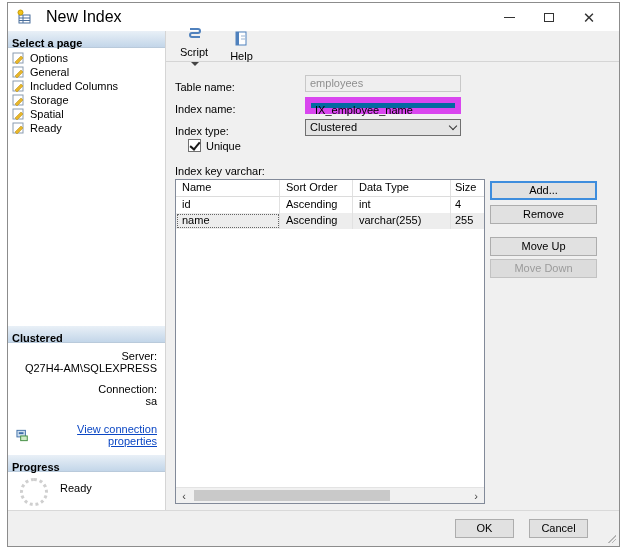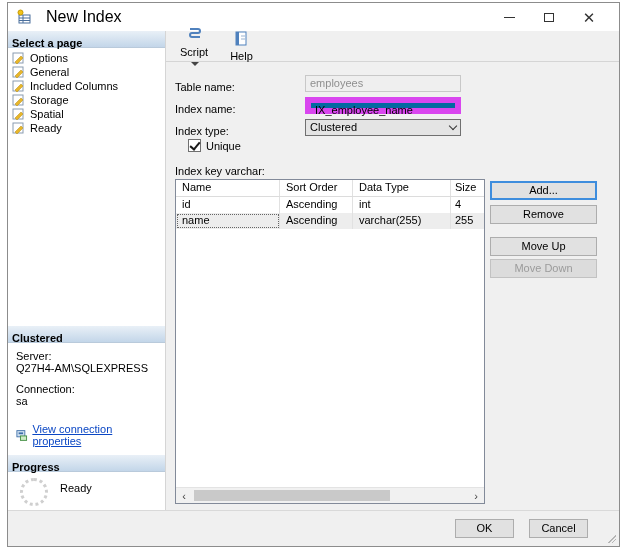--- a/index.html
+++ b/index.html
@@ -16,21 +16,21 @@
   .max-glyph { width:10px; height:9px; border:1px solid #333; }
   .close-glyph { font-size:15px; color:#333; line-height:1; }
 
   
   .sidebar { position:absolute; left:0; top:28px; width:158px; bottom:36px; background:#fff; border-right:1px solid #d5d5d5; overflow:hidden; }
   .sec-header { height:17px; background:linear-gradient(#e9f0f7,#c3d6e9); border-bottom:1px solid #b9cadb; font-weight:bold; padding:6px 4px; }
   .nav-list { padding-top:3px; }
   .nav-item { display:flex; align-items:center; gap:4px; height:14px; padding-left:4px; cursor:default; }
   .pg-icon { width:14px; height:12px; flex:0 0 auto; }
   .conn-block { position:absolute; top:295px; left:0; right:0; }
-  .conn-body { padding:7px 16px 0 8px; line-height:12px; }
+  .conn-body { padding:7px 8px 0 8px; line-height:12px;text-align:right; }
   .conn-label { margin-top:9px; }
   .conn-value { }
   .link-row { display:flex; align-items:center; gap:4px; margin-top:16px; }
   .link { color:#0b47c4; text-decoration:underline; cursor:pointer; }
   .prog-block { position:absolute; top:424px; left:0; right:0; }
   .prog-body { display:flex; align-items:flex-start; gap:12px; padding:6px 0 0 12px; }
   .spinner { width:28px; height:28px; border:3px dotted #cfcfcf; border-radius:50%; }
   .ready-text { margin-top:4px; }
 
   

